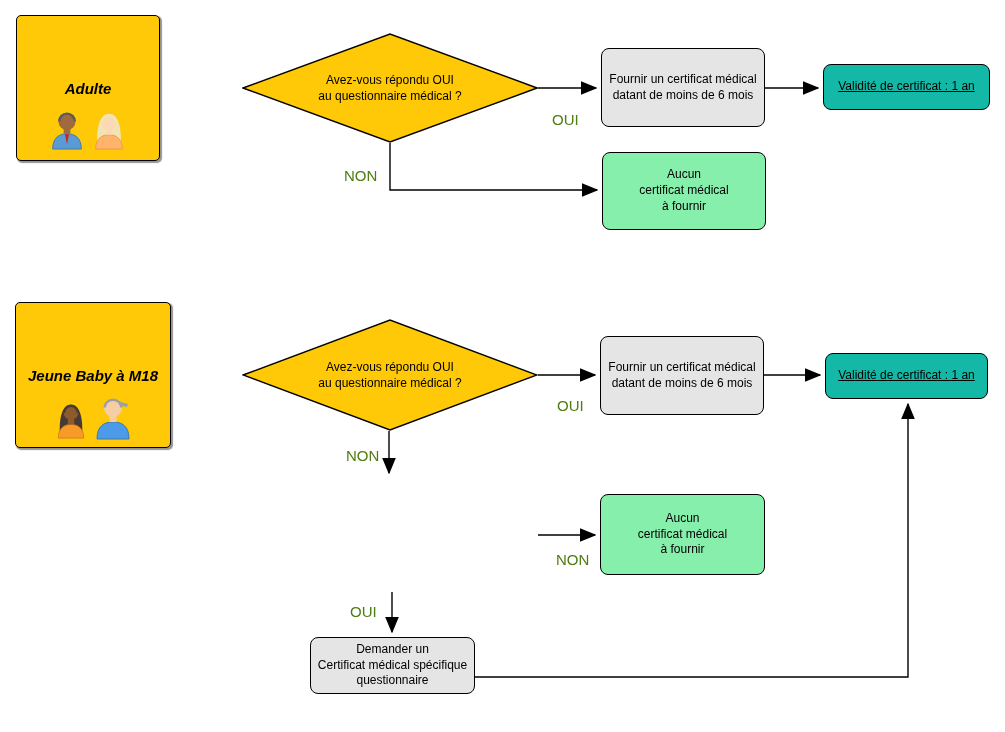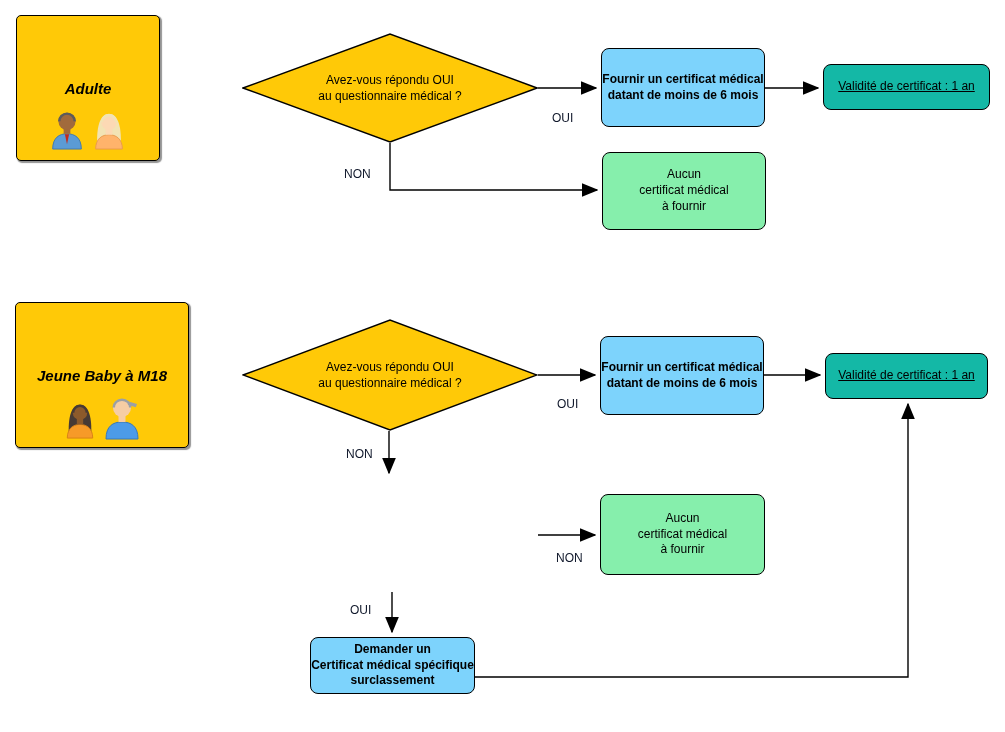--- a/index.html
+++ b/index.html
@@ -25,21 +25,21 @@
     border-radius: 8px;
     display: flex;
     flex-direction: column;
     align-items: center;
     justify-content: center;
     text-align: center;
     font-size: 12px;
     line-height: 1.32;
   }
   .node span { display: block; }
-  .orange { background: #7dd3fc; font-weight: bold; }
+  .orange { background: #e5e5e5; }
   .yellow { background: #86efac; }
   .cyan   { background: #14b8a6; text-decoration: underline; }
   .actor {
     position: absolute;
     box-sizing: border-box;
     background: #FFC907;
     border: 1.4px solid #000;
     border-radius: 5px;
     box-shadow: 1.5px 1.5px 1px rgba(60,60,60,0.55);
     display: flex;
@@ -73,22 +73,22 @@
     display: flex;
     flex-direction: column;
     align-items: center;
     justify-content: center;
     text-align: center;
     font-size: 12px;
     line-height: 1.35;
   }
   .edge-label {
     position: absolute;
-    font-size: 12px;
-    color: #0f172a;
+    font-size: 15px;
+    color: #4d7c0f;
     white-space: nowrap;
   }
 </style>
 </head>
 <body>
 
 <div class="canvas">
 
   <svg class="edges" viewBox="0 0 1005 732" xmlns="http://www.w3.org/2000/svg">
     <defs>
@@ -150,21 +150,21 @@
   <div class="node cyan" style="left:823px; top:64px; width:167px; height:46px;">
     <span>Validité de certificat : 1 an</span>
   </div>
 
   <div class="node yellow" style="left:602px; top:152px; width:164px; height:78px;">
     <span>Aucun</span>
     <span>certificat médical</span>
     <span>à fournir</span>
   </div>
 
-  <div class="actor" style="left:15px; top:302px; width:174px; height:146px;">
+  <div class="actor" style="left:15px; top:302px; width:156px; height:146px;">
     <div class="actor-label">Jeune Baby à M18</div>
     <div class="actor-icons">
       <svg width="40" height="44" viewBox="0 0 44 46">
         <path d="M10,44 C8,20 13,7 22,7 C31,7 36,20 34,44 Z" fill="#473A34"></path>
         <path d="M8,44 C8,33 15,29 22,29 C29,29 36,33 36,44 Z" fill="#F79A28" stroke="#d57f16" stroke-width="1"></path>
         <rect x="18.5" y="22" width="7" height="7" fill="#8C5A2B"></rect>
         <circle cx="22" cy="16" r="8" fill="#8C5A2B"></circle>
         <path d="M13.4,16 a8.6,8.6 0 0 1 17.2,0 l-2.4,0 a6.2,6.2 0 0 0 -12.4,0 z" fill="#473A34"></path>
       </svg>
       <svg width="44" height="48" viewBox="0 0 44 48">
@@ -205,16 +205,16 @@
 
   <div class="node yellow" style="left:600px; top:494px; width:165px; height:81px;">
     <span>Aucun</span>
     <span>certificat médical</span>
     <span>à fournir</span>
   </div>
 
   <div class="node orange" style="left:310px; top:637px; width:165px; height:57px;">
     <span>Demander un</span>
     <span>Certificat médical spécifique</span>
-    <span>surclassement</span>
+    <span>questionnaire</span>
   </div>
 
 </div>
 
 </body></html>

